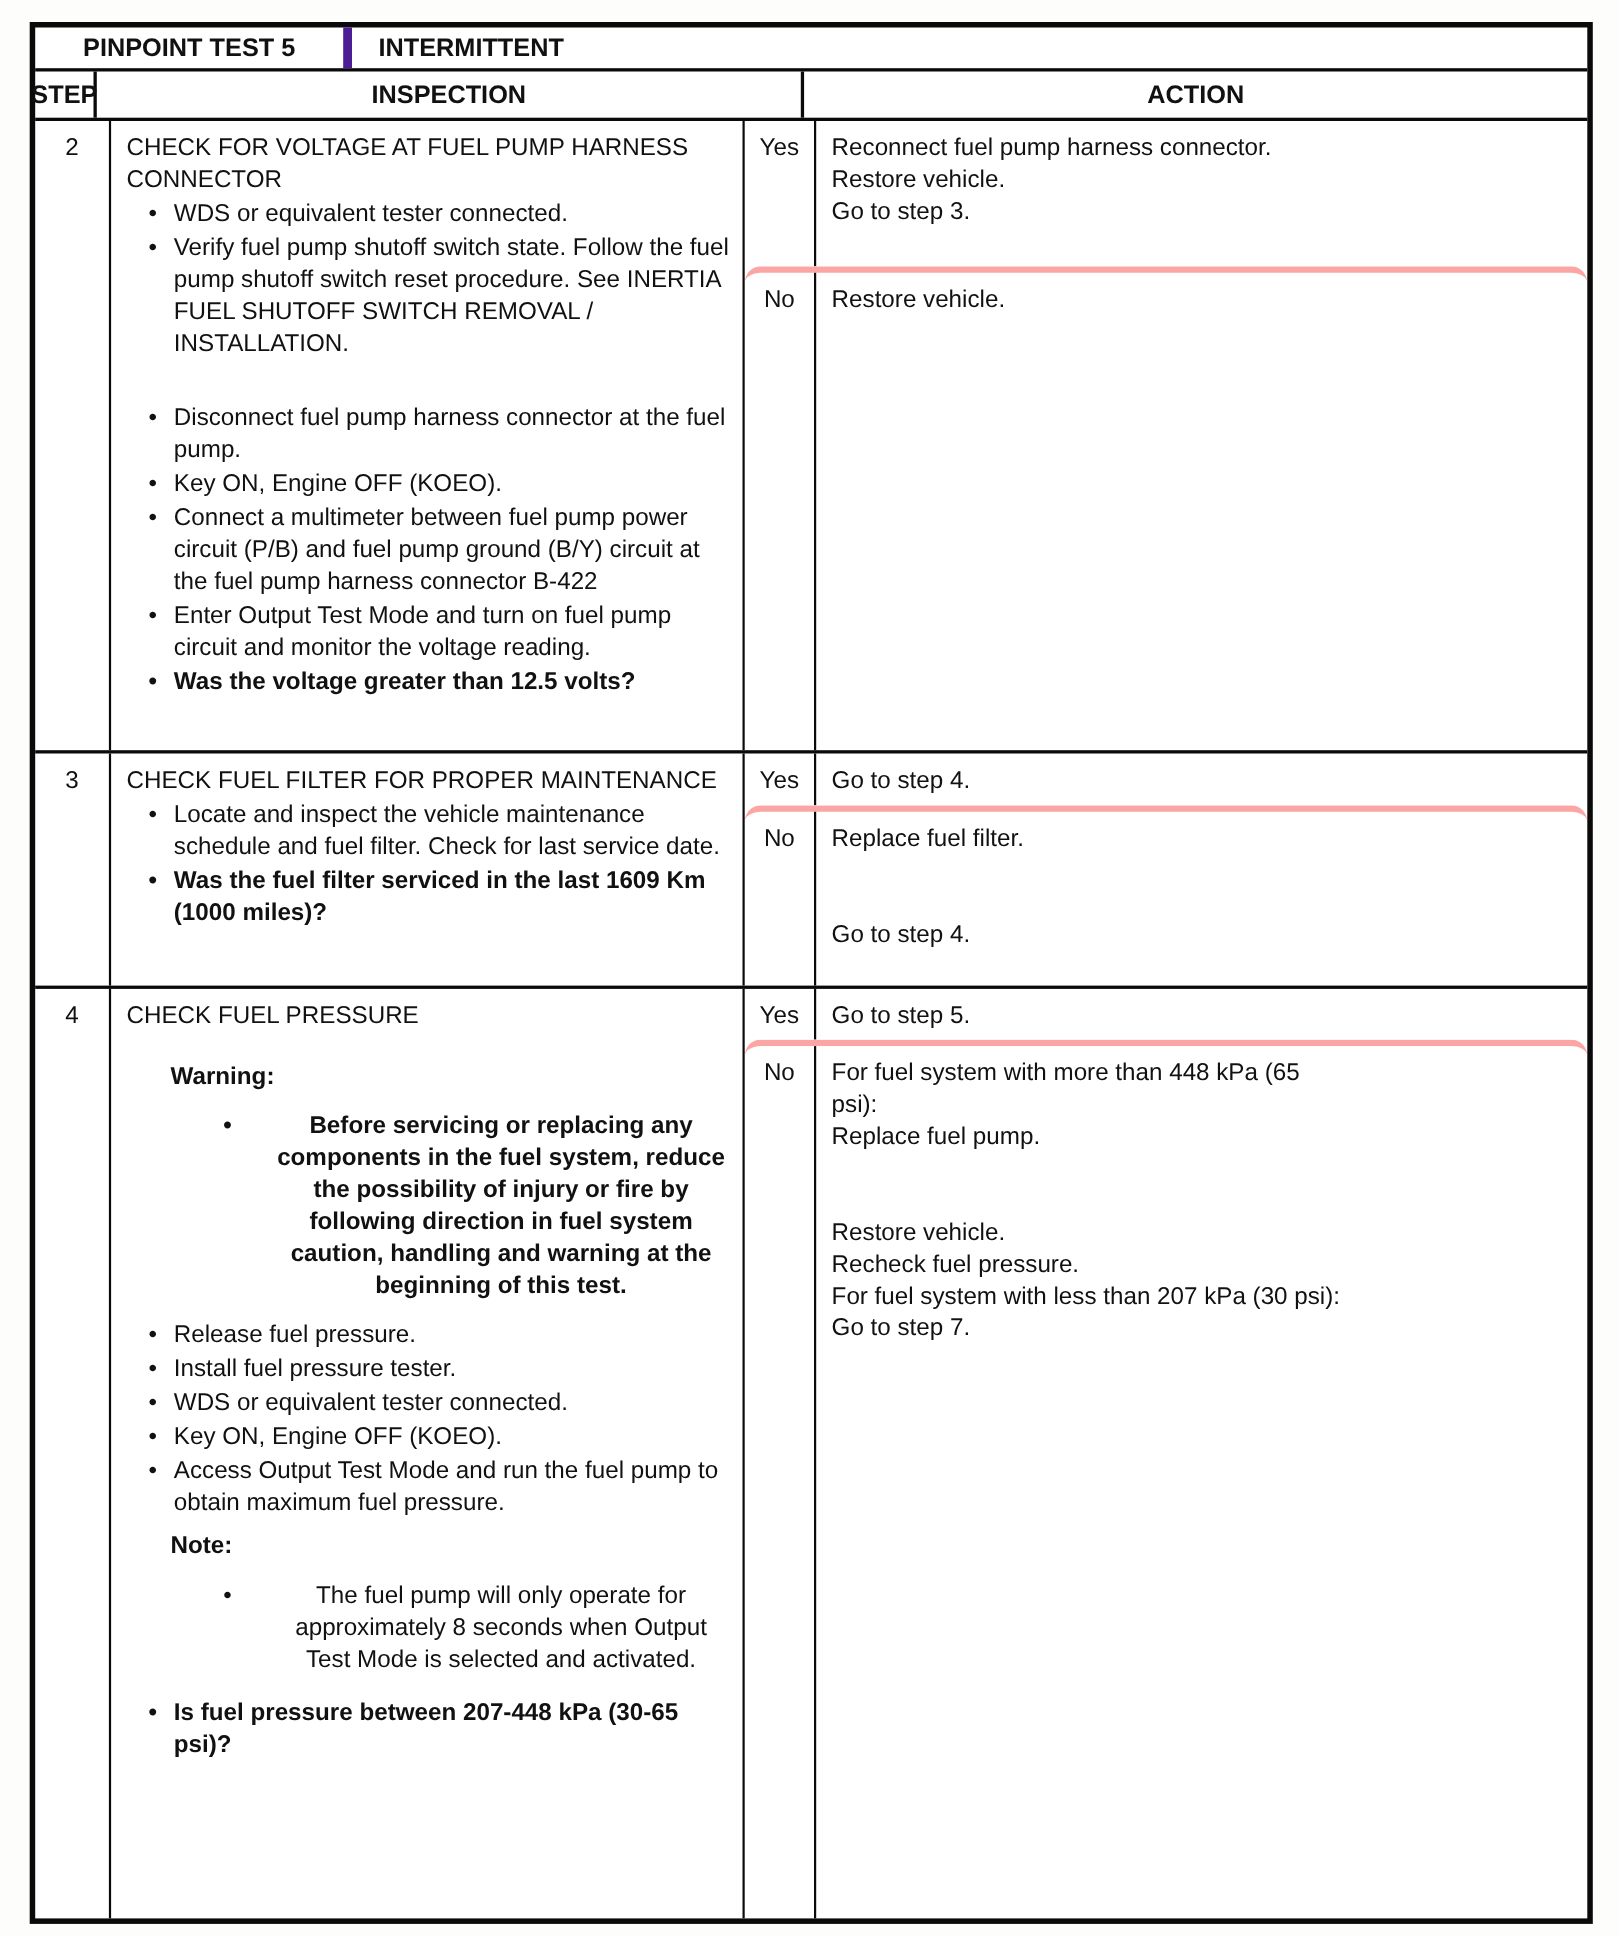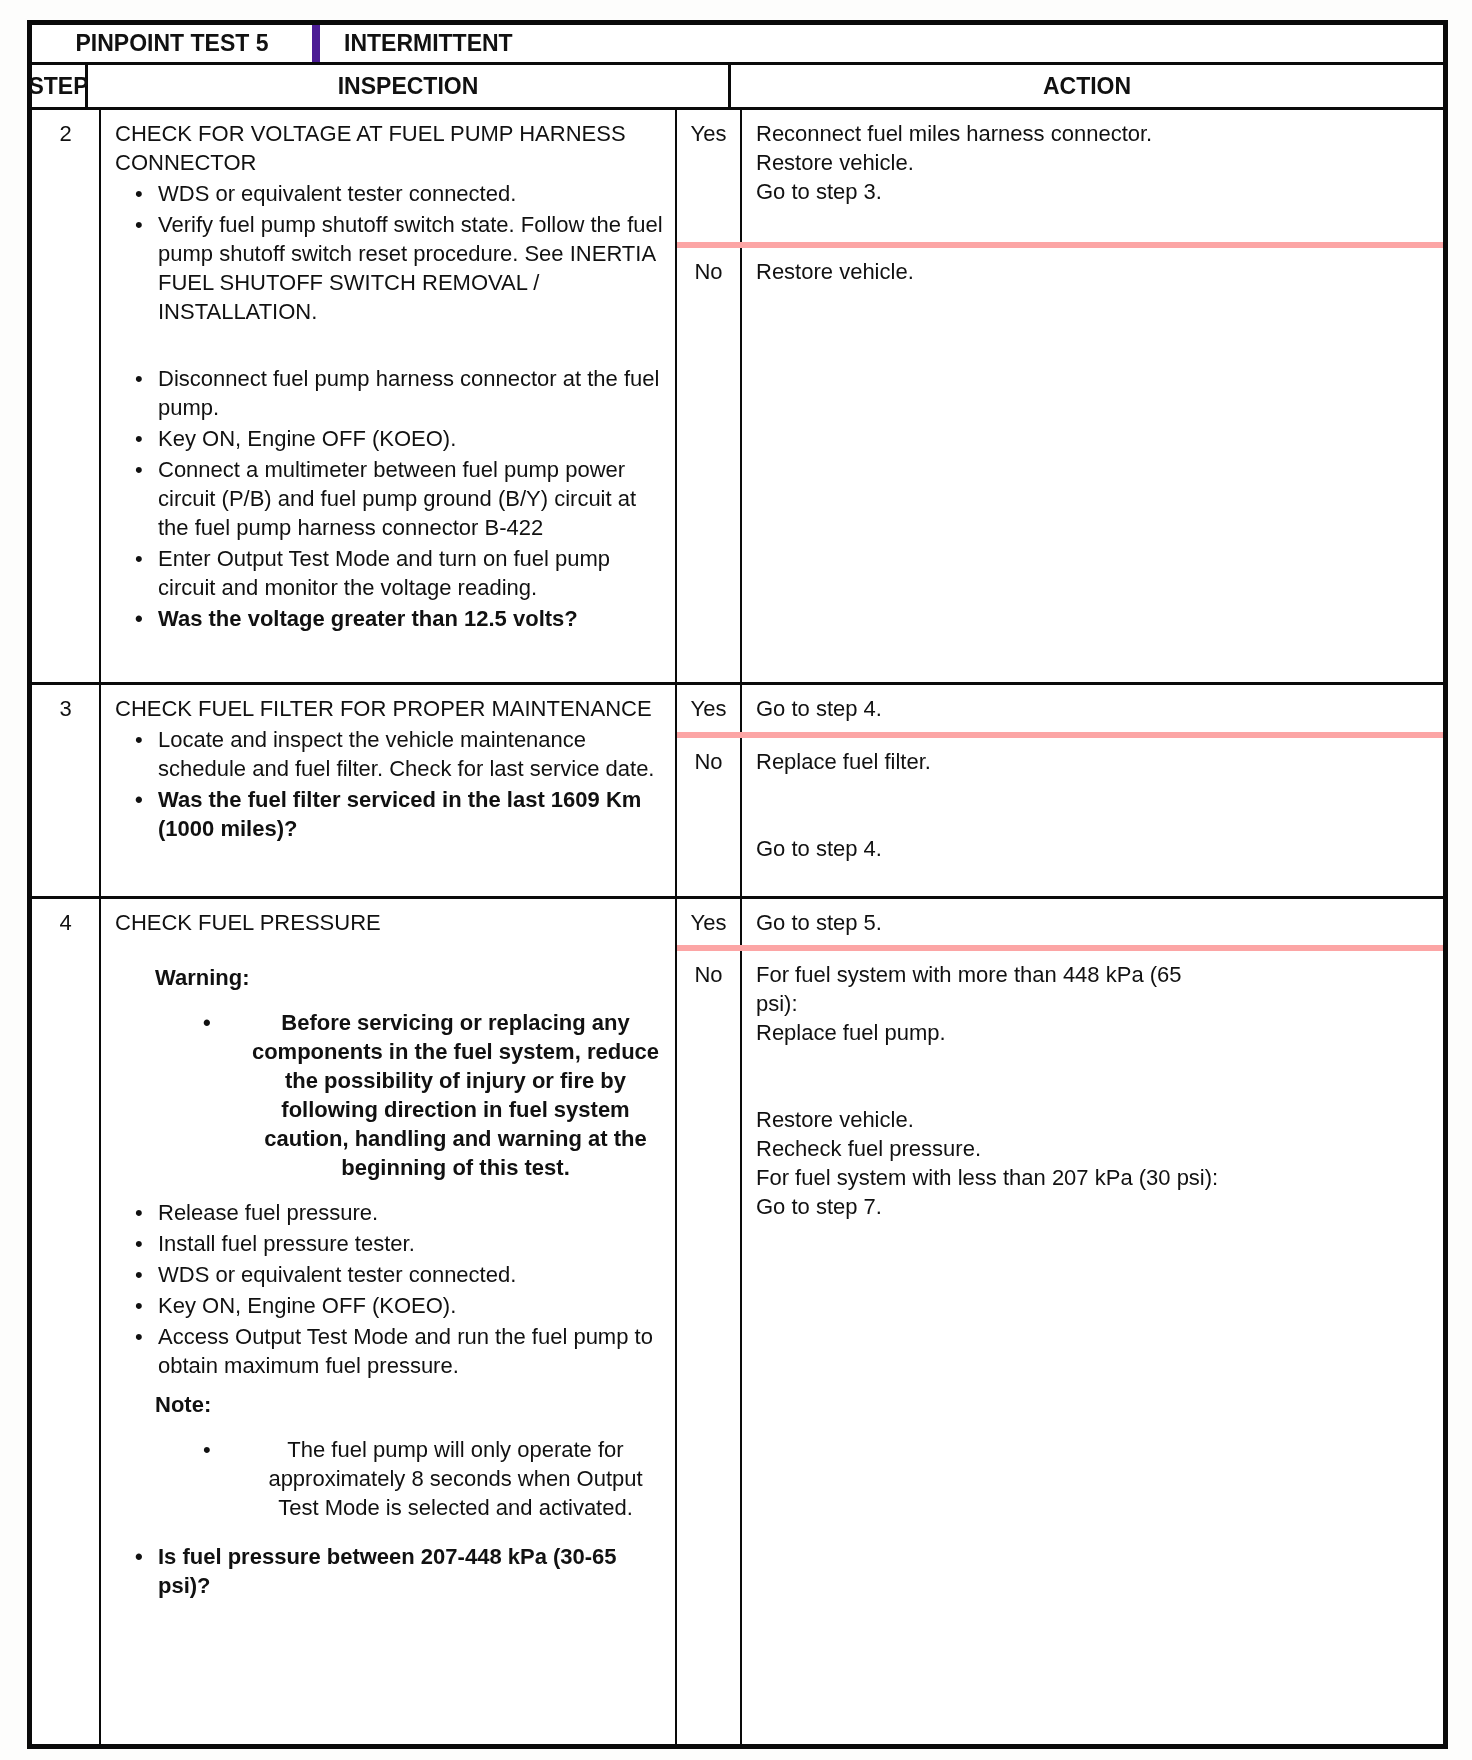--- a/index.html
+++ b/index.html
@@ -59,21 +59,21 @@
     flex: none;
   }
   .cell-insp {
     width: 576px;
     border-right: 2px solid #0a0a0a;
     padding: 9px 12px 10px 14px;
     flex: none;
     overflow-wrap: break-word;
   }
   .cell-results { flex: 1; display: flex; flex-direction: column; }
-  .subrow { display: flex; }
+  .subrow { display: flex; border-radius: 15px; }
   .subrow + .subrow { border-top: 6px solid #fca5a5; }
   .subrow-no { flex: 1 1 auto; }
   .cell-yesno {
     width: 65px;
     border-right: 2px solid #0a0a0a;
     text-align: center;
     padding-top: 9px;
     flex: none;
   }
   .cell-action { flex: 1; padding: 9px 14px 9px 14px; overflow-wrap: break-word; }
@@ -129,21 +129,21 @@
         <div class="bullet">Disconnect fuel pump harness connector at the fuel pump.</div>
         <div class="bullet">Key ON, Engine OFF (KOEO).</div>
         <div class="bullet">Connect a multimeter between fuel pump power circuit (P/B) and fuel pump ground (B/Y) circuit at the fuel pump harness connector B-422</div>
         <div class="bullet">Enter Output Test Mode and turn on fuel pump circuit and monitor the voltage reading.</div>
         <div class="bullet bold">Was the voltage greater than 12.5 volts?</div>
       </div>
       <div class="cell-results">
         <div class="subrow subrow-yes">
           <div class="cell-yesno">Yes</div>
           <div class="cell-action">
-            <div class="aline">Reconnect fuel miles harness connector.</div>
+            <div class="aline">Reconnect fuel pump harness connector.</div>
             <div class="aline">Restore vehicle.</div>
             <div class="aline">Go to step 3.</div>
           </div>
         </div>
         <div class="subrow subrow-no">
           <div class="cell-yesno">No</div>
           <div class="cell-action">
             <div class="aline">Restore vehicle.</div>
           </div>
         </div>

